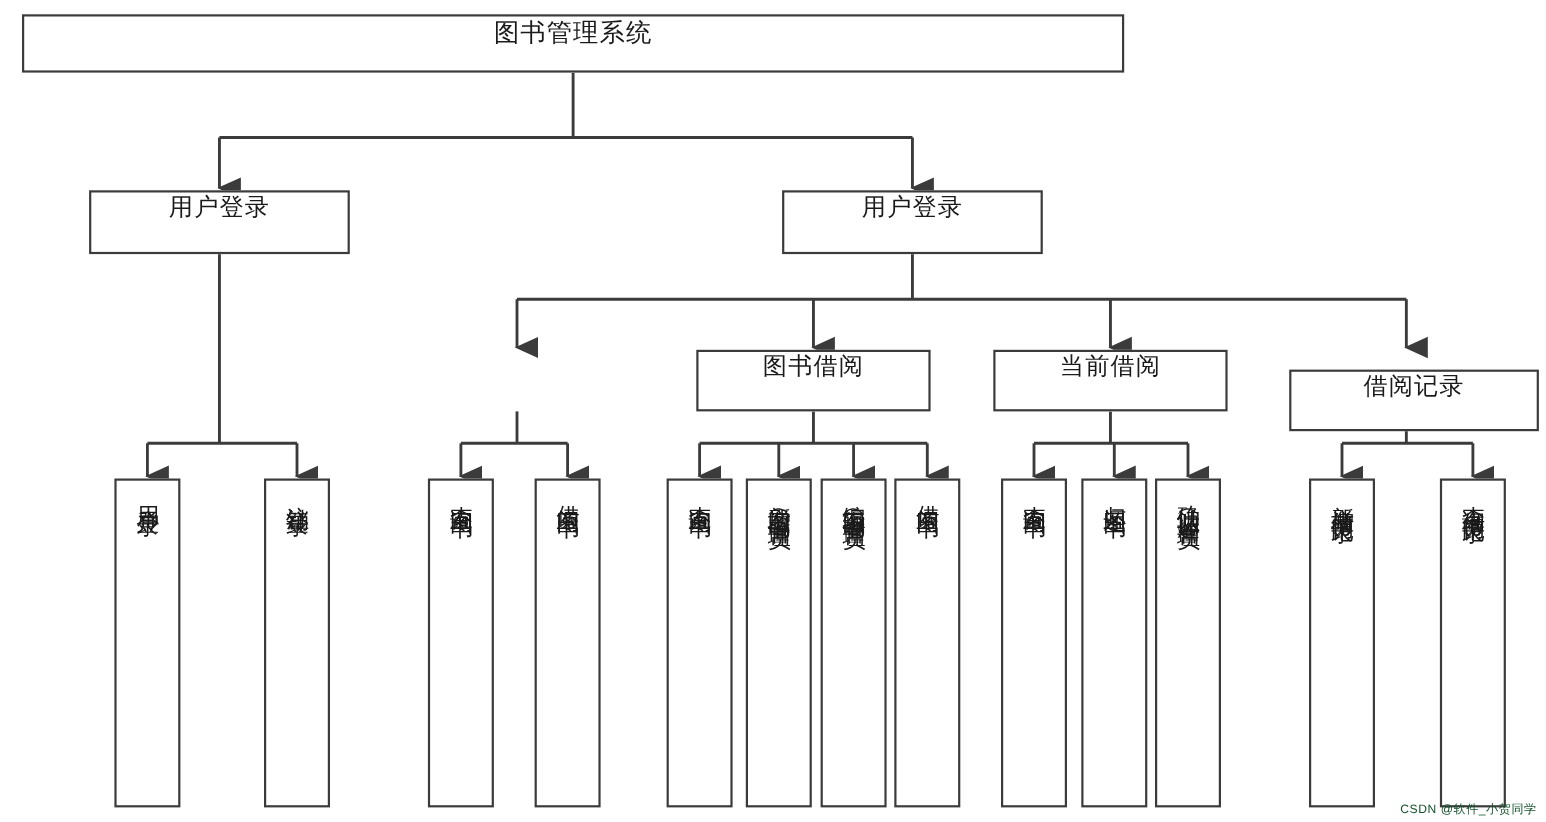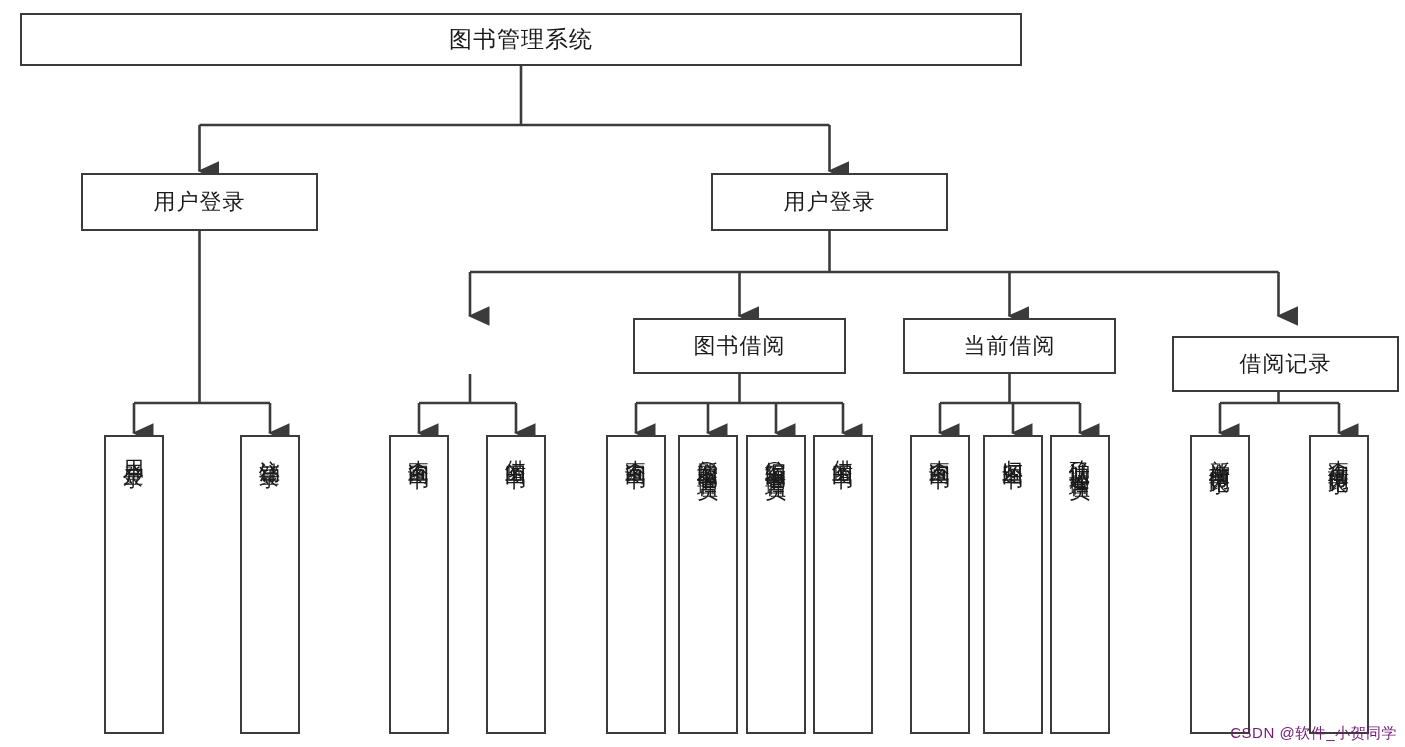--- a/index.html
+++ b/index.html
@@ -22,21 +22,21 @@
     left: 0; top: 0;
     width: 1405px; height: 747px;
     pointer-events: none;
   }
   
   .node {
     position: absolute;
     background: #ffffff;
     border: 2px solid #3b3b3b;
     display: flex;
-    align-items: center;
+    align-items: flex-start;
     justify-content: center;
     color: #1a1a1a;
     line-height: 1.22;
   }
   .node .label {
     display: block;
     text-align: center;
     white-space: pre-line;
   }
   
@@ -57,22 +57,22 @@
     font-size: 21px;
     letter-spacing: 3px;
     line-height: 1;
     white-space: nowrap;
   }
   
   #watermark {
     position: absolute;
     right: 8px;
     bottom: 4px;
-    font-size: 15px;
-    color: #701a75;
+    font-size: 11px;
+    color: #14532d;
     letter-spacing: 0.5px;
     white-space: nowrap;
     user-select: none;
   }
 </style>
 </head>
 <body>
 
 <div id="canvas">
 

